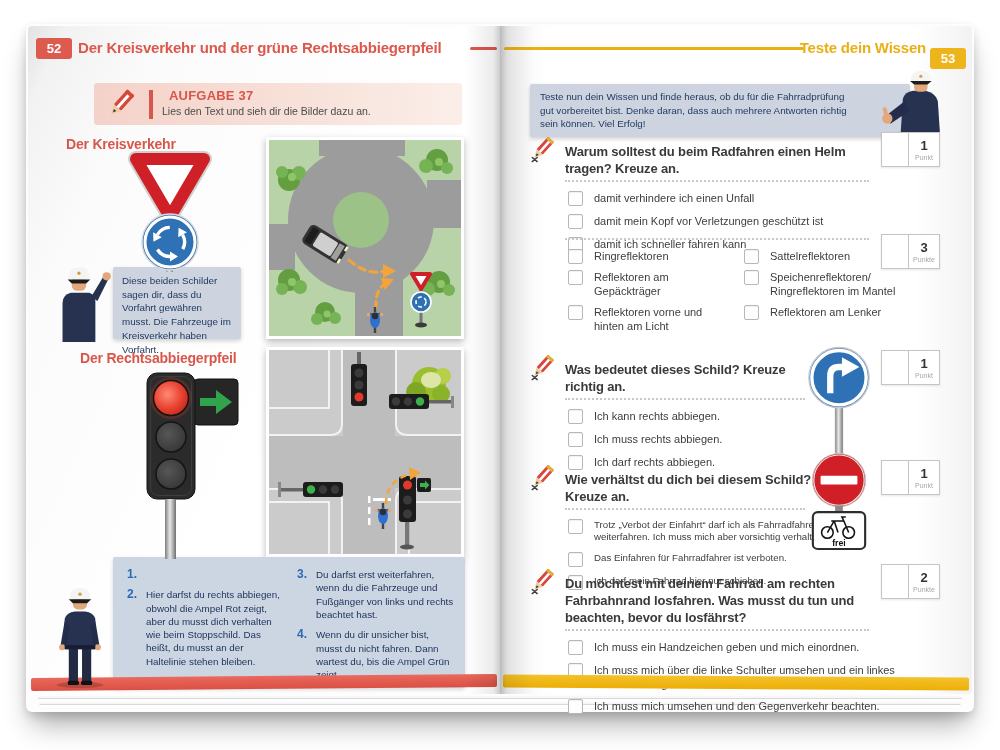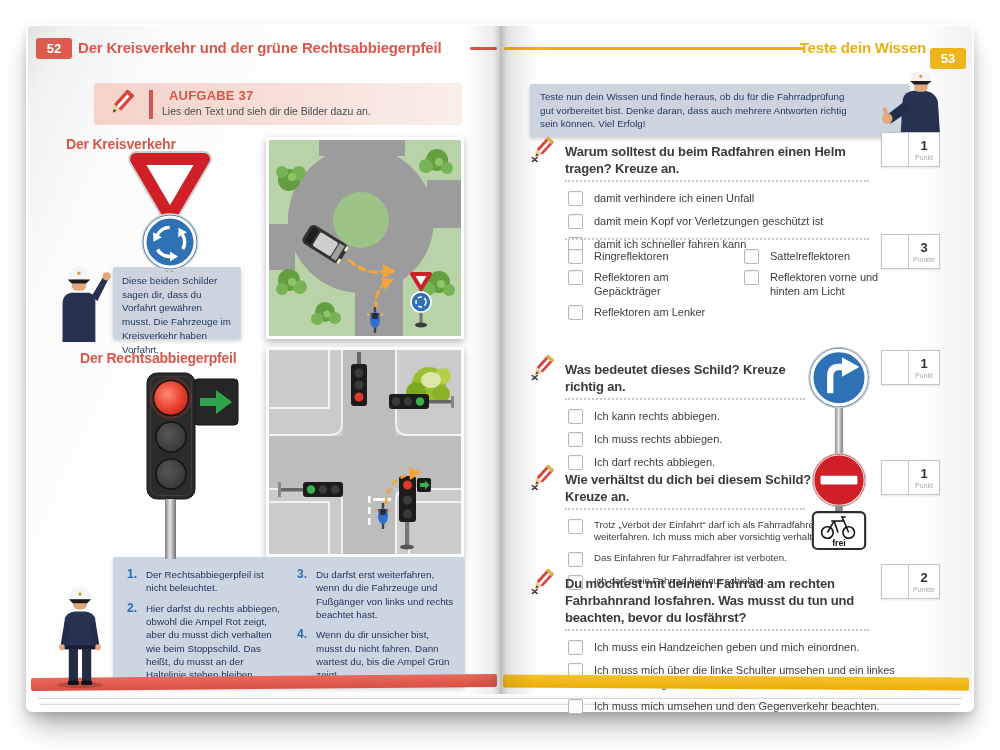--- a/index.html
+++ b/index.html
@@ -323,21 +323,20 @@
           <ellipse cx="0" cy="0" rx="5" ry="8" fill="#2f6fd0"></ellipse>
           <circle cx="0" cy="-4" r="3.2" fill="#2e2e2e"></circle>
         </g>
       </svg>
     </div>
 
     <div class="steps">
       <div class="col">
         <div class="step">
           <span class="num">1.</span>
-          <span class="txt">Der Rechtsabbiegerpfeil ist nicht beleuchtet.</span>
         </div>
         <div class="step">
           <span class="num">2.</span>
           <span class="txt">Hier darfst du rechts abbiegen, obwohl die Ampel Rot zeigt, aber du musst dich verhalten wie beim Stoppschild. Das heißt, du musst an der Haltelinie stehen bleiben.</span>
         </div>
       </div>
       <div class="col">
         <div class="step">
           <span class="num">3.</span>
           <span class="txt">Du darfst erst weiterfahren, wenn du die Fahrzeuge und Fußgänger von links und rechts beachtet hast.</span>
@@ -443,20 +442,24 @@
             <span class="cb"></span>
             <span class="ans-label">Ringreflektoren</span>
           </label>
         <label class="ans rcol">
             <span class="cb"></span>
             <span class="ans-label">Sattelreflektoren</span>
           </label>
         <label class="ans lcol">
             <span class="cb"></span>
             <span class="ans-label">Reflektoren am Gepäckträger</span>
+          </label>
+        <label class="ans rcol">
+            <span class="cb"></span>
+            <span class="ans-label">Speichenreflektoren/ Ringreflektoren im Mantel</span>
           </label>
         <label class="ans lcol">
             <span class="cb"></span>
             <span class="ans-label">Reflektoren vorne und hinten am Licht</span>
           </label>
         <label class="ans rcol">
             <span class="cb"></span>
             <span class="ans-label">Reflektoren am Lenker</span>
           </label>
       </div>

